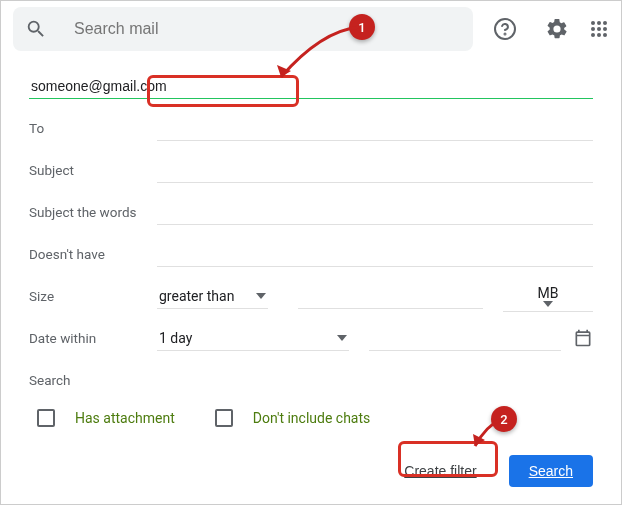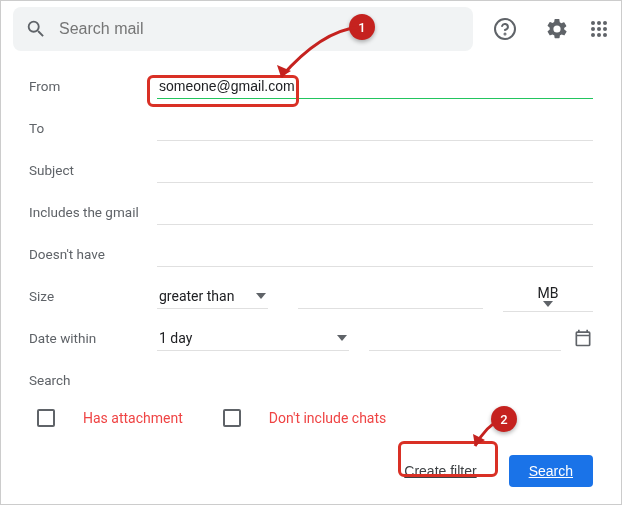--- a/index.html
+++ b/index.html
@@ -19,21 +19,21 @@
       gap: 8px;
     }
     .search-bar {
       flex: 1;
       background: #f1f3f4;
       border-radius: 8px;
       height: 44px;
       display: flex;
       align-items: center;
       padding: 3px 12px;
-      gap: 12px;
+      gap: 27px;
       max-width: 460px;
     }
     .search-icon-btn { display: flex; align-items: center; color: #5f6368; }
     .search-input {
       border: none;
       background: transparent;
       outline: none;
       font-size: 16px;
       color: #5f6368;
       width: 100%;
@@ -101,23 +101,23 @@
     .checkbox-row {
       display: flex;
       gap: 40px;
       align-items: center;
       margin-top: 10px;
       padding-left: 8px;
     }
     .checkbox-item {
       display: flex;
       align-items: center;
-      gap: 28px;
-      font-size: 14px;
-      color: #ef4444;
+      gap: 20px;
+      font-size: 14px;
+      color: #4d7c0f;
       cursor: pointer;
     }
     .checkbox-box {
       width: 18px; height: 18px;
       border: 2px solid #5f6368;
       border-radius: 2px;
     }
     .button-row {
       display: flex;
       justify-content: flex-end;
@@ -203,33 +203,32 @@
           <circle cx="3" cy="15" r="2"></circle>
           <circle cx="9" cy="15" r="2"></circle>
           <circle cx="15" cy="15" r="2"></circle>
         </svg>
     </div>
   </div>
 </div>
 
 <div class="panel">
   <div class="row">
-    <div class="label">From</div>
     <input class="field active" value="someone@gmail.com" style="">
   </div>
   <div class="row">
     <div class="label">To</div>
     <input class="field" style="">
   </div>
   <div class="row">
     <div class="label">Subject</div>
     <input class="field" style="">
   </div>
   <div class="row">
-    <div class="label">Includes the gmail</div>
+    <div class="label">Subject the words</div>
     <input class="field" style="">
   </div>
   <div class="row">
     <div class="label">Doesn't have</div>
     <input class="field" style="">
   </div>
   <div class="row size-row">
     <div class="label">Size</div>
     <div class="dropdown first">
       <span>greater than</span>

